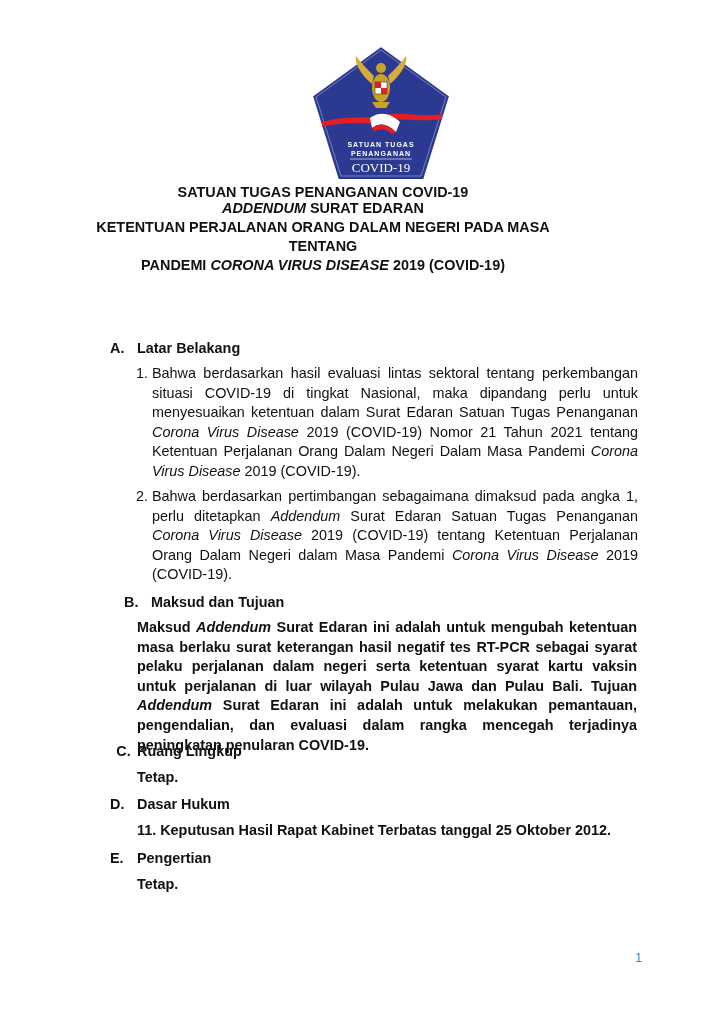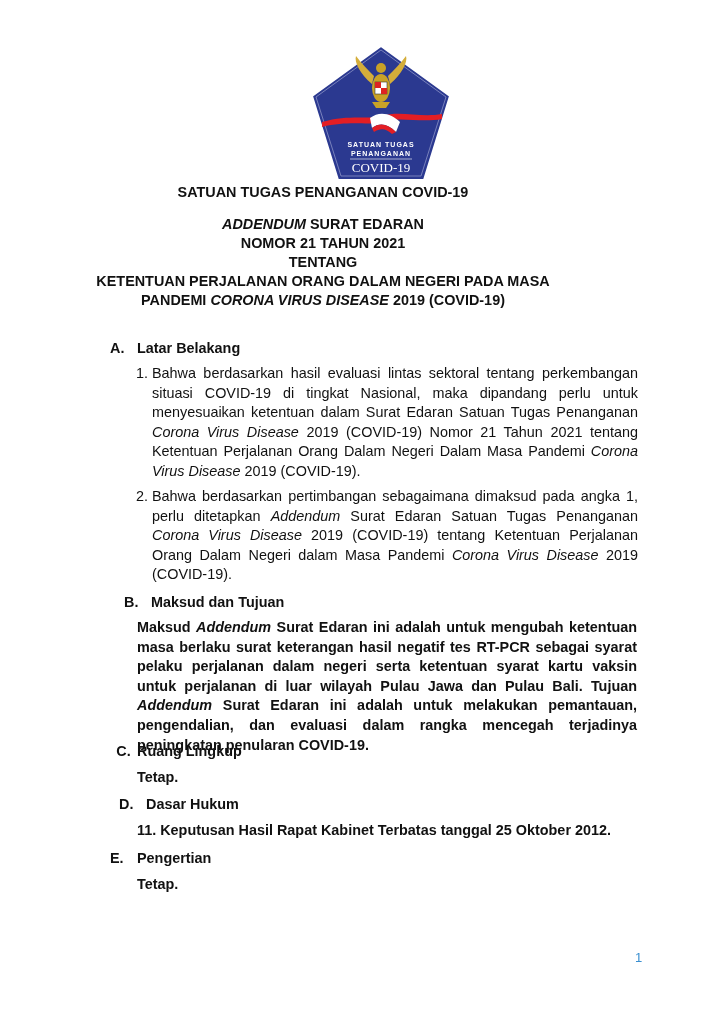--- a/index.html
+++ b/index.html
@@ -1,21 +1,21 @@
 <!DOCTYPE html>
 <html><head>
 <meta charset="utf-8">
 <style>
   html, body { margin: 0; padding: 0; background: #ffffff; }
   body { width: 724px; height: 1024px; position: relative; overflow: hidden;
          font-family: "Liberation Sans", sans-serif; color: #111; }
   .logo { position: absolute; left: 310px; top: 44px; width: 142px; height: 138px; }
   .center { position: absolute; left: 0; width: 646px; text-align: center; font-weight: bold; font-size: 14.4px; line-height: 19px; }
   .t1 { top: 183px; }
-  .t2 { top: 215px; }
+  .t2 { top: 199px; }
   .sec-head { position: absolute; left: 110px; font-weight: bold; font-size: 14.4px; line-height: 20px; }
   .sec-head .letter { display: inline-block; width: 27px; }
   .para { position: absolute; font-size: 14.4px; line-height: 19.6px; text-align: justify; font-weight: bold; }
   .num-item { position: absolute; left: 136px; width: 502px; font-size: 14.4px; line-height: 19.6px; }
   .num-item .num { position: absolute; left: 0; top: 0; }
   .num-item .txt { margin-left: 16px; text-align: justify; }
   i { font-style: italic; }
   .pagenum { position: absolute; left: 635px; top: 950px; font-size: 13px; color: #3a8fd0; }
 </style>
 </head>
@@ -39,23 +39,22 @@
   <path d="M62,84 C70,78 78,80 86,88 L82,90 C76,84 70,84 64,88 Z" fill="#e31e24"></path>
   <text x="71" y="103" text-anchor="middle" font-family="Liberation Sans, sans-serif" font-weight="bold" font-size="7" fill="#ffffff" letter-spacing="1">SATUAN TUGAS</text>
   <text x="71" y="112" text-anchor="middle" font-family="Liberation Sans, sans-serif" font-weight="bold" font-size="7" fill="#ffffff" letter-spacing="1">PENANGANAN</text>
   <line x1="40" y1="115" x2="102" y2="115" stroke="#ffffff" stroke-width="0.6"></line>
   <text x="71" y="128" text-anchor="middle" font-family="Liberation Serif, serif" font-size="13" fill="#ffffff">COVID-19</text>
 </svg>
 
 <div class="center t1">SATUAN TUGAS PENANGANAN COVID-19</div>
 <div class="center t2">
   <div><i>ADDENDUM</i><span> SURAT EDARAN</span></div>
-  <div>NOMOR 21 TAHUN 2021</div>
+  <div>KETENTUAN PERJALANAN ORANG DALAM NEGERI PADA MASA</div>
   <div>TENTANG</div>
-  <div>KETENTUAN PERJALANAN ORANG DALAM NEGERI PADA MASA</div>
   <div><span>PANDEMI </span><i>CORONA VIRUS DISEASE</i><span> 2019 (COVID-19)</span></div>
 </div>
 
 <div class="sec-head" style="top:338px;">
   <span class="letter">A.</span><span>Latar Belakang</span>
 </div>
 <div class="num-item" style="top:364px;">
   <span class="num">1.</span>
   <div class="txt"><span>Bahwa berdasarkan hasil evaluasi lintas sektoral tentang perkembangan situasi COVID-19 di tingkat Nasional, maka dipandang perlu untuk menyesuaikan ketentuan dalam Surat Edaran Satuan Tugas Penanganan </span><i>Corona Virus Disease</i><span> 2019 (COVID-19) Nomor 21 Tahun 2021 tentang Ketentuan Perjalanan Orang Dalam Negeri Dalam Masa Pandemi </span><i>Corona Virus Disease</i><span> 2019 (COVID-19).</span></div>
 </div>
@@ -69,21 +68,21 @@
 </div>
 <div class="para" style="left:137px; width:500px; top:618px;">
   <span>Maksud </span><i>Addendum</i><span> Surat Edaran ini adalah untuk mengubah ketentuan masa berlaku surat keterangan hasil negatif tes RT-PCR sebagai syarat pelaku perjalanan dalam negeri serta ketentuan syarat kartu vaksin untuk perjalanan di luar wilayah Pulau Jawa dan Pulau Bali. Tujuan </span><i>Addendum</i><span> Surat Edaran ini adalah untuk melakukan pemantauan, pengendalian, dan evaluasi dalam rangka mencegah terjadinya peningkatan penularan COVID-19.</span>
 </div>
 
 <div class="sec-head" style="top:741px;text-align:center;">
   <span class="letter">C.</span><span>Ruang Lingkup</span>
 </div>
 <div class="para" style="left:137px; top:768px;">Tetap.</div>
 
-<div class="sec-head" style="top:794px;margin-left:9px;">
+<div class="sec-head" style="top:794px;">
   <span class="letter">D.</span><span>Dasar Hukum</span>
 </div>
 <div class="para" style="left:137px; top:821px; width:520px;">
   <span>11.</span>&nbsp;<span>Keputusan Hasil Rapat Kabinet Terbatas tanggal 25 Oktober 2012.</span>
 </div>
 
 <div class="sec-head" style="top:848px;">
   <span class="letter">E.</span><span>Pengertian</span>
 </div>
 <div class="para" style="left:137px; top:875px;">Tetap.</div>

